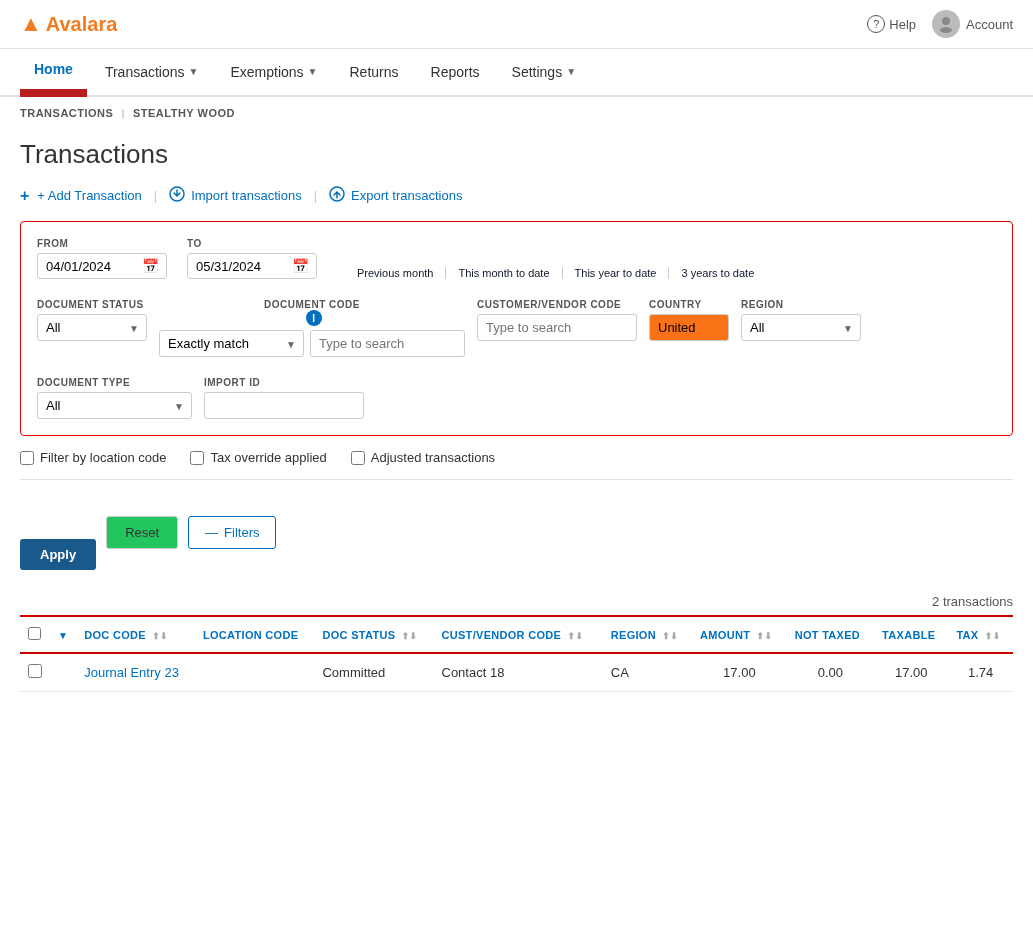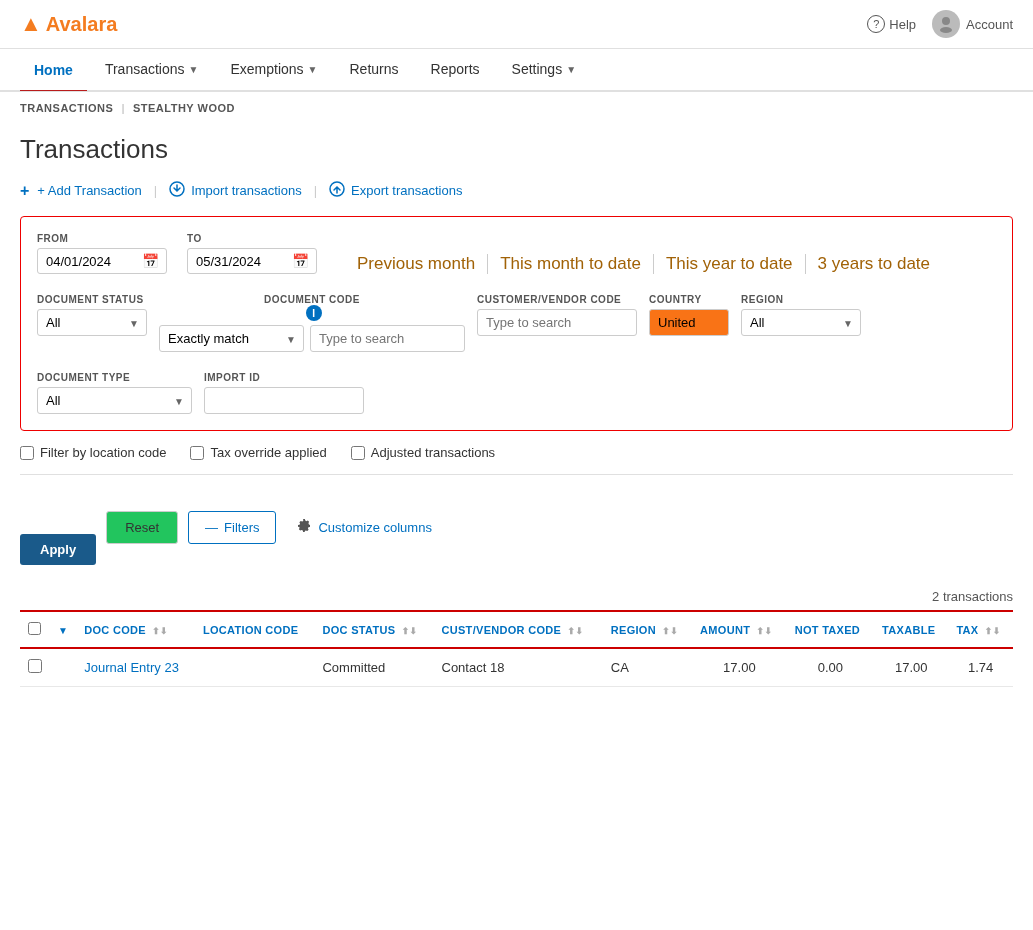--- a/index.html
+++ b/index.html
@@ -35,21 +35,21 @@
       font-size: 14px;
       color: #333;
       display: flex;
       align-items: center;
       gap: 4px;
       border-bottom: 3px solid transparent;
       margin-bottom: -2px;
     }
     .nav-item.active {
       color: #0070c0;
-      border-bottom: 1px solid #b91c1c;
+      border-bottom: 8px solid #b91c1c;
       font-weight: 600;
     }
     .nav-item .caret { font-size: 10px; color: #666; }
 
     
     .breadcrumb {
       padding: 10px 20px;
       font-size: 11px;
       color: #555;
       display: flex;
@@ -106,22 +106,22 @@
       width: 130px;
       gap: 6px;
       font-size: 13px;
       background: #fff;
     }
     .date-input input { border: none; outline: none; font-size: 13px; width: 90px; }
     .cal-icon { color: #666; font-size: 14px; cursor: pointer; }
 
     .date-shortcuts { display: flex; align-items: center; gap: 0; margin-left: 8px; }
     .date-shortcut {
-      color: #a16207;
-      font-size: 17px;
+      color: #0f172a;
+      font-size: 11px;
       cursor: pointer;
       padding: 0 12px;
       border-right: 1px solid #ccc;
     }
     .date-shortcut:last-child { border-right: none; }
 
     
     .filter-fields-row {
       display: flex;
       align-items: flex-start;
@@ -511,29 +511,20 @@
 
 <hr class="divider">
 
 <div class="buttons-row">
   <button class="btn-apply">Apply</button>
   <button class="btn-reset">Reset</button>
   <button class="btn-filters">
     <span>—</span>
     <span>Filters</span>
   </button>
-  <button class="btn-customize">
-    <span>
-      <svg width="16" height="16" viewBox="0 0 16 16" fill="#555">
-          <path d="M8 5.5a2.5 2.5 0 1 0 0 5 2.5 2.5 0 0 0 0-5zm0-1.5a4 4 0 1 1 0 8 4 4 0 0 1 0-8z"></path>
-          <path d="M7.1 1h1.8l.3 1.6c.4.1.8.3 1.1.6l1.5-.7 1.3 1.3-.7 1.5c.2.3.4.7.5 1.1L14 7.1v1.8l-1.6.3c-.1.4-.3.8-.5 1.1l.7 1.5-1.3 1.3-1.5-.7c-.3.2-.7.4-1.1.5L8.9 14H7.1l-.3-1.6c-.4-.1-.8-.3-1.1-.5l-1.5.7-1.3-1.3.7-1.5c-.2-.3-.4-.7-.5-1.1L2 8.9V7.1l1.6-.3c.1-.4.3-.8.5-1.1l-.7-1.5 1.3-1.3 1.5.7c.3-.3.7-.5 1.1-.6L7.1 1z" fill="#555"></path>
-        </svg>
-    </span>
-    <span>Customize columns</span>
-  </button>
 </div>
 
 <div class="tx-count">
   <span>2 transactions</span>
 </div>
 
 <div class="table-container">
   <table>
     <thead>
       <tr>

